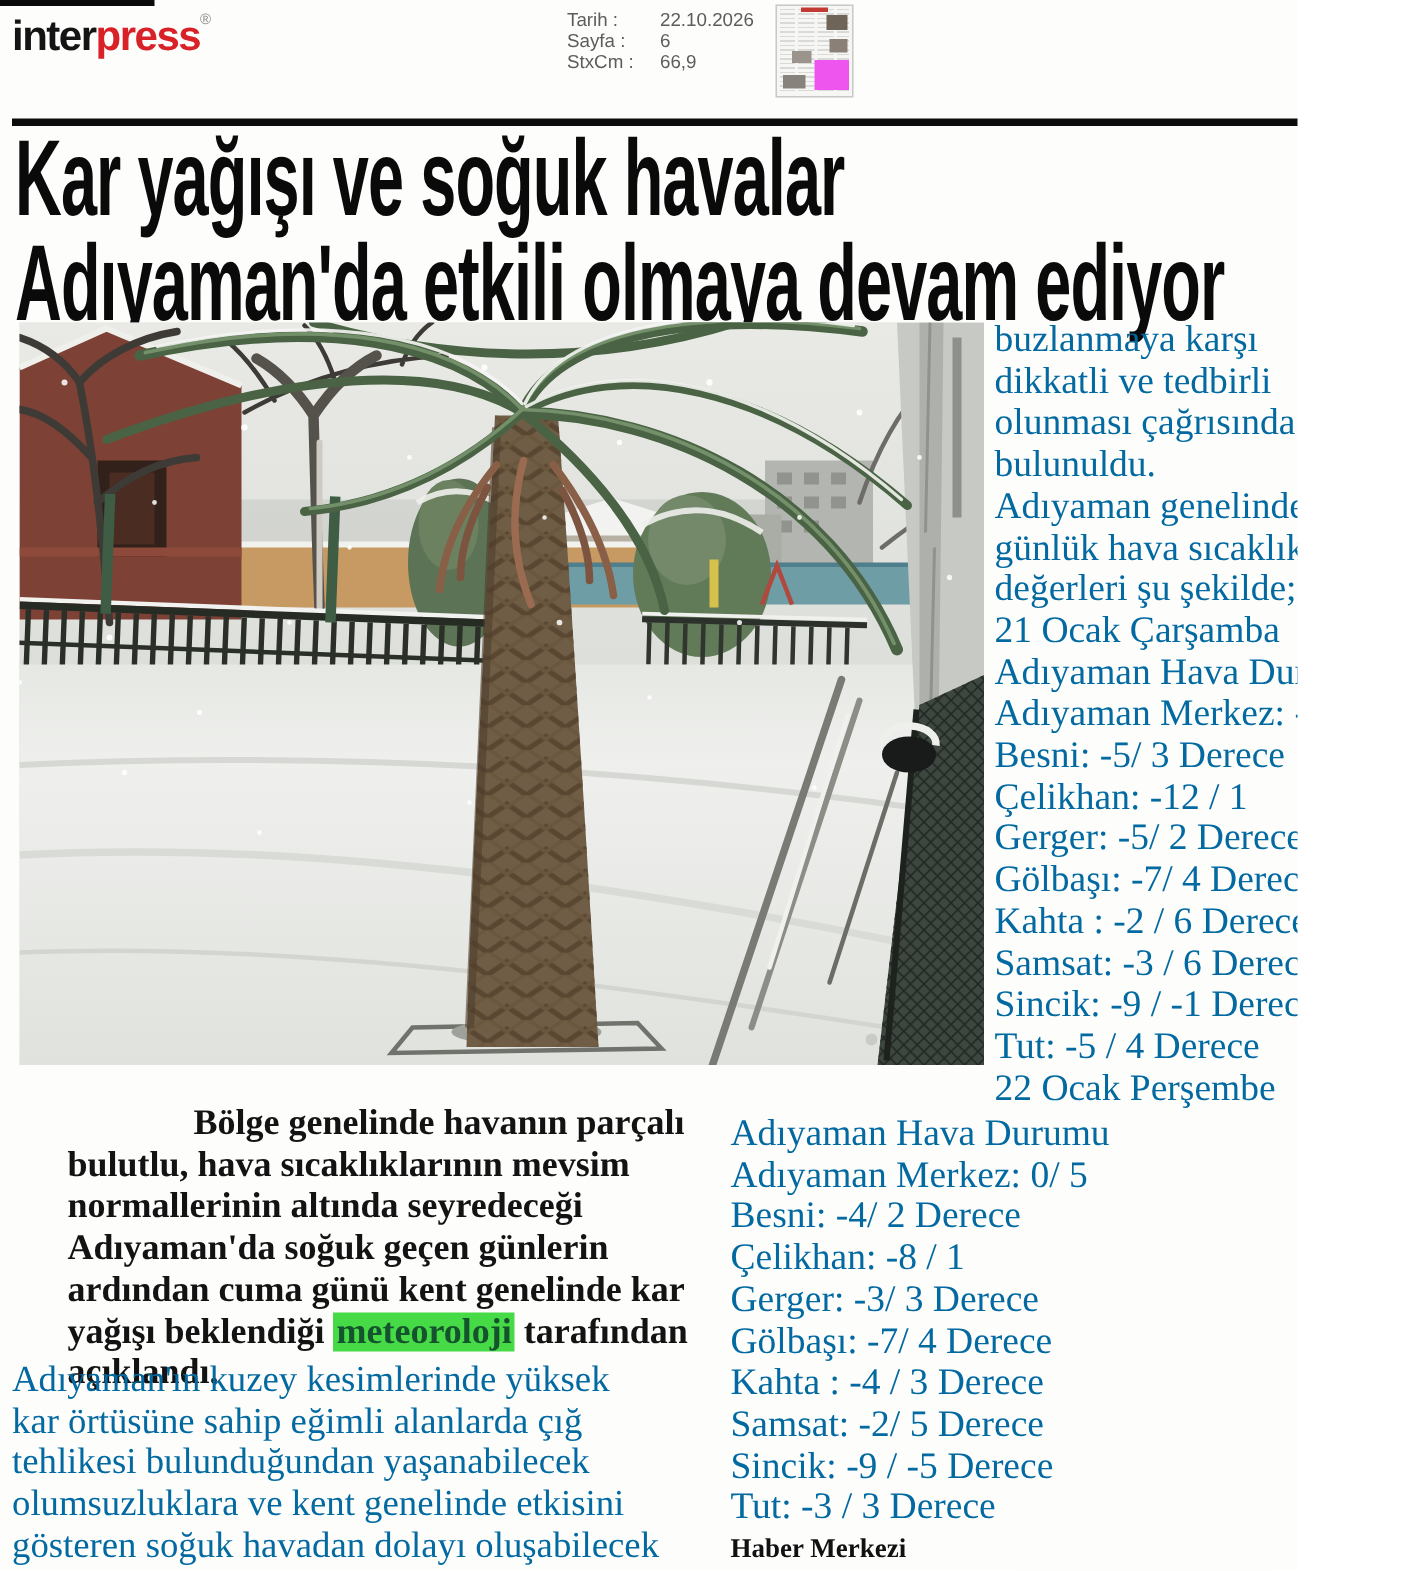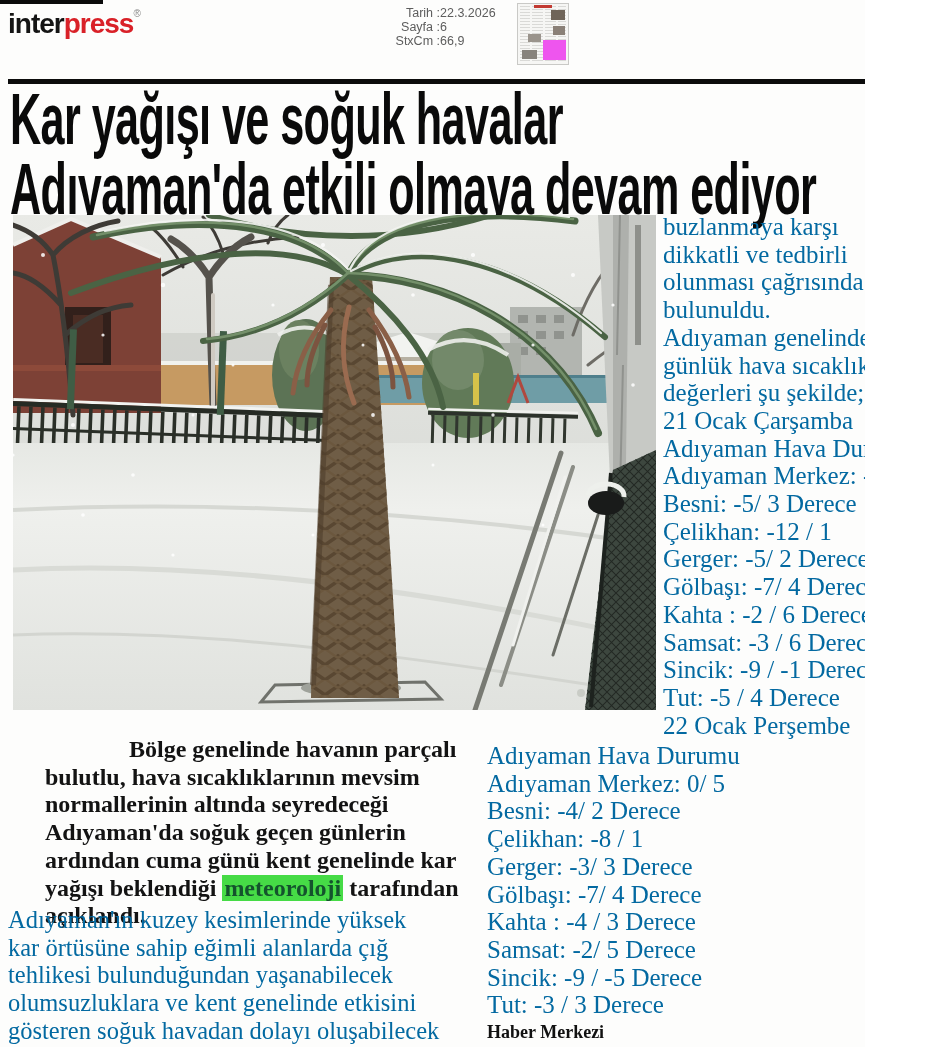--- a/index.html
+++ b/index.html
@@ -7,21 +7,21 @@
         font-family:"Liberation Sans",sans-serif;color:#161616;}
   
   .top-strip{position:absolute;left:0;top:0;width:103px;height:4px;background:#0a0a0a;}
   .logo{position:absolute;left:8px;top:8px;font-size:28px;font-weight:700;letter-spacing:-1px;color:#141414;}
   .logo .red{color:#d92128;}
   .logo .reg{font-size:10px;vertical-align:top;color:#8a8a8a;font-weight:400;letter-spacing:0;}
   .pub{position:absolute;left:160px;top:6px;line-height:14px;font-size:12.5px;color:#5d5d5d;}
   .pub .name{font-size:13.5px;font-weight:700;color:#1b1b1b;letter-spacing:.2px;}
   .meta{position:absolute;left:378px;top:6px;font-size:12.5px;color:#5d5d5d;line-height:14px;}
   .meta-row{display:flex;}
-  .meta-row .lbl{width:62px;text-align:right;}
+  .meta-row .lbl{width:62px;}
   .thumb{position:absolute;left:517px;top:3px;width:52px;height:62px;background:#f6f6f4;border:1px solid #c9c9c6;
          box-sizing:border-box;}
   .thumb-cols{position:absolute;inset:2px;background:
       repeating-linear-gradient(to bottom,#d2d2cf 0 1px,transparent 1px 3px);opacity:.8;}
   .thumb-gutter{position:absolute;top:0;bottom:0;width:2px;background:#f6f6f4;}
   .thumb-masthead{position:absolute;left:16px;top:1px;width:18px;height:3px;background:#c23a32;}
   .thumb-photo1{position:absolute;right:3px;top:6px;width:14px;height:10px;background:#6f6458;}
   .thumb-photo2{position:absolute;right:3px;top:22px;width:12px;height:9px;background:#8a8077;}
   .thumb-photo3{position:absolute;left:10px;top:30px;width:13px;height:8px;background:#9a948c;}
   .thumb-photo4{position:absolute;left:4px;top:46px;width:15px;height:9px;background:#87837c;}
@@ -50,21 +50,21 @@
 <div class="page">
 
   <div class="top-strip"></div>
 
   <div class="logo"><span>inter</span><span class="red">press</span><span class="reg">®</span></div>
 
 
   <div class="meta">
     <div class="meta-row">
       <span class="lbl">Tarih :</span>
-      <span>22.3.2026</span>
+      <span>22.10.2026</span>
     </div>
     <div class="meta-row">
       <span class="lbl">Sayfa :</span>
       <span>6</span>
     </div>
     <div class="meta-row">
       <span class="lbl">StxCm :</span>
       <span>66,9</span>
     </div>
   </div>

